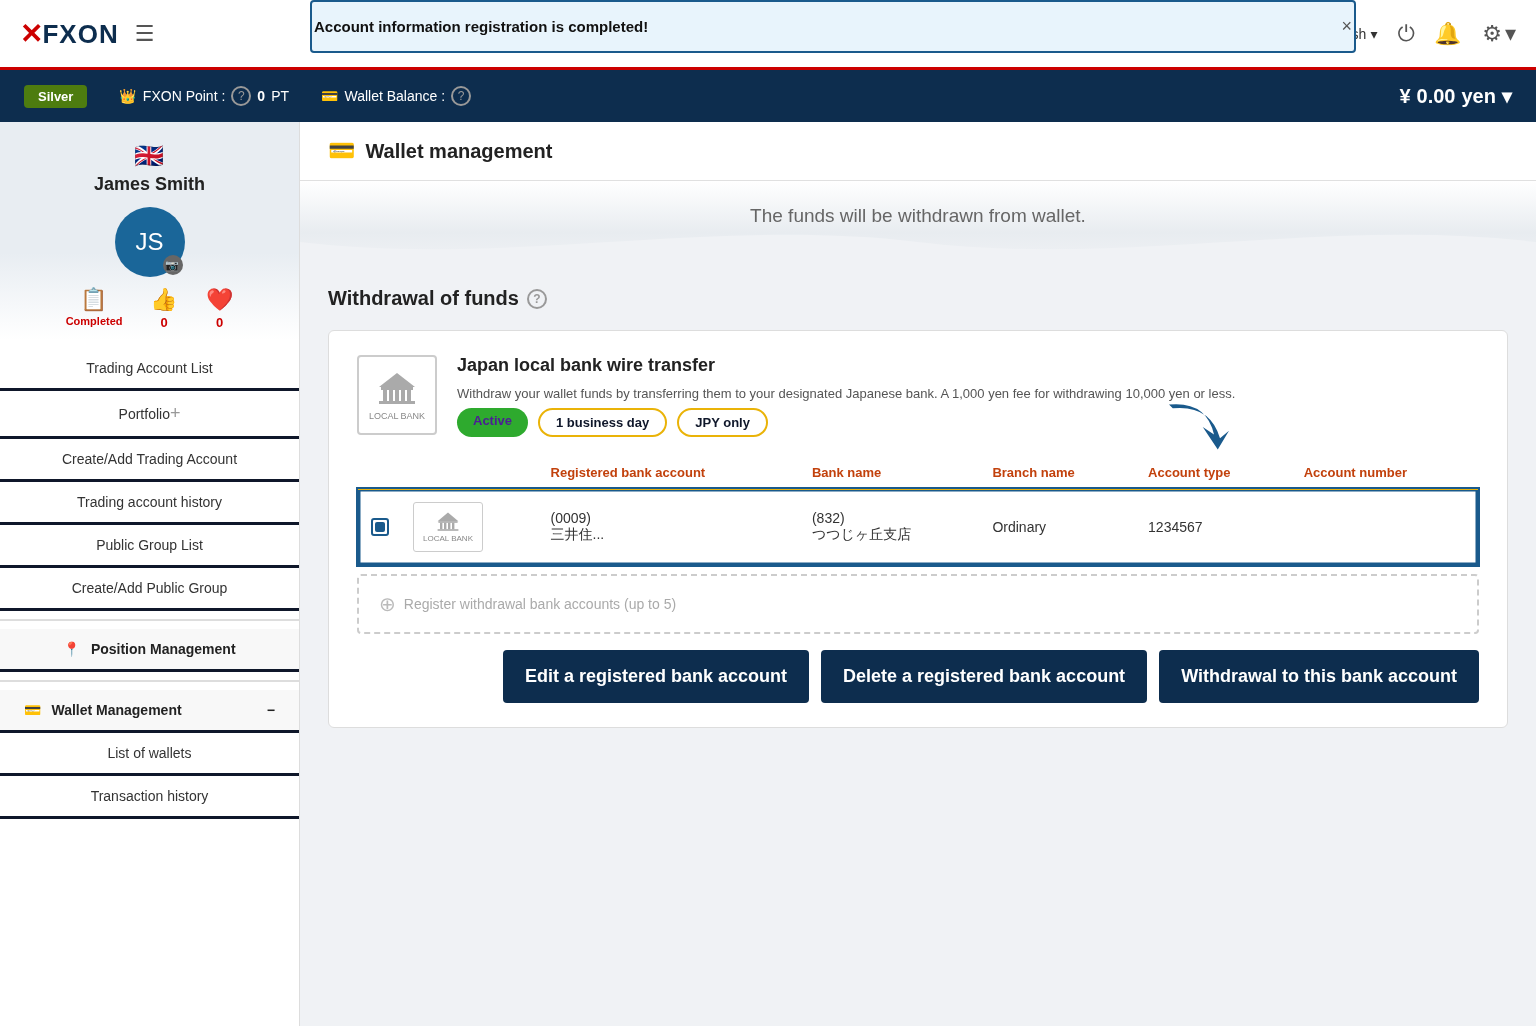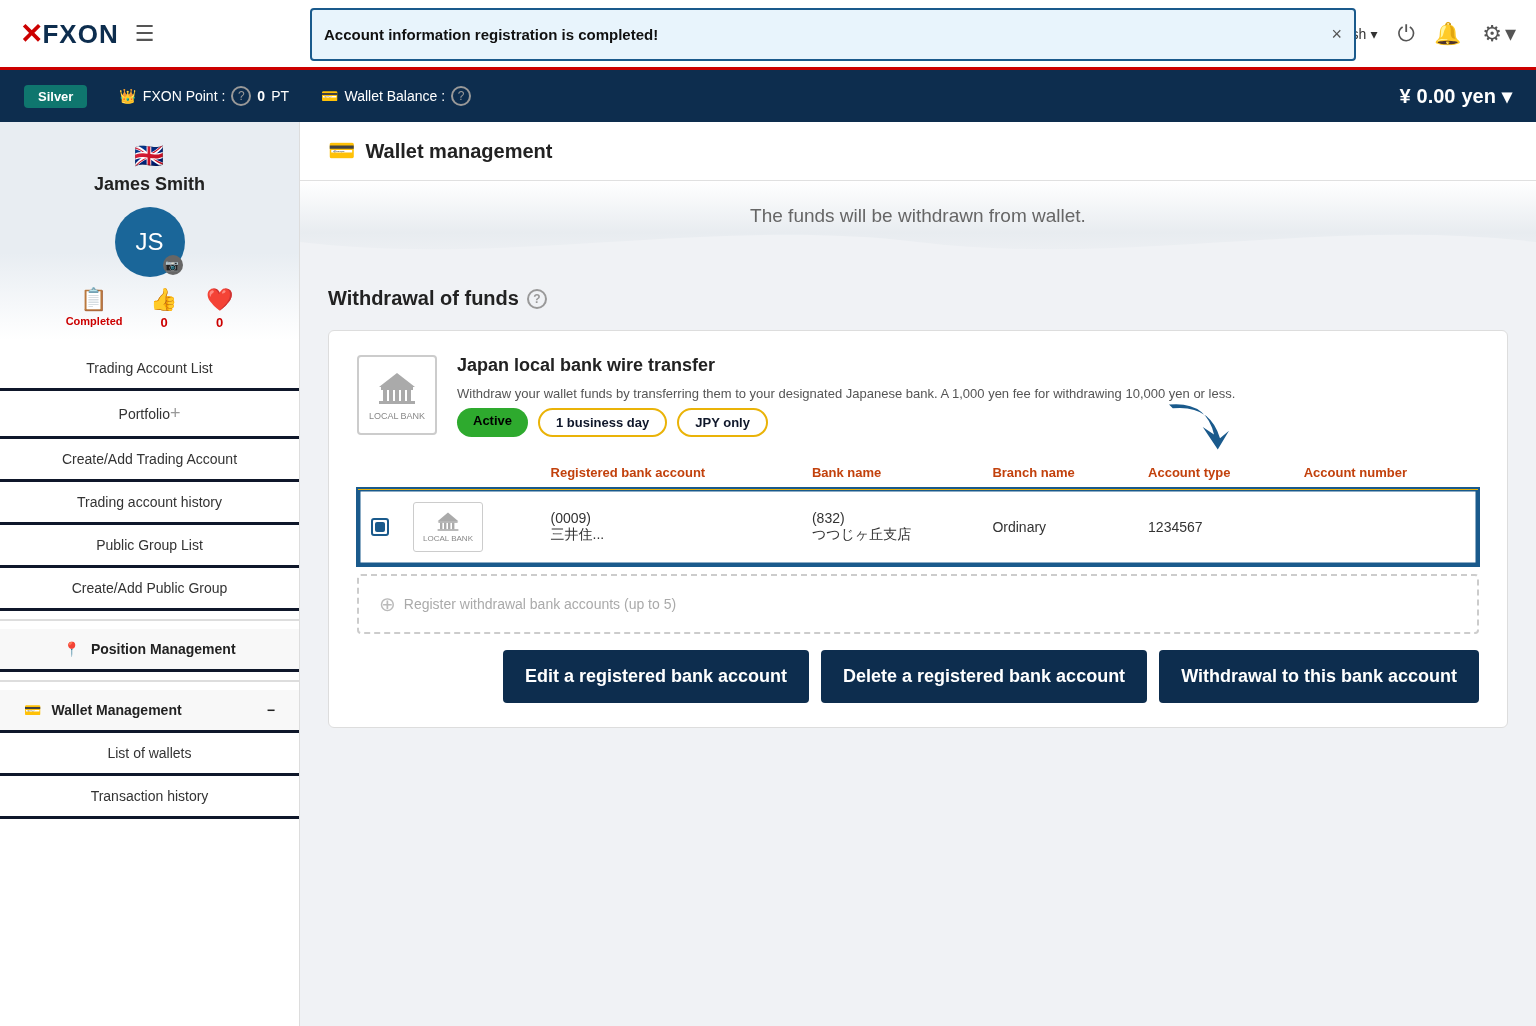--- a/index.html
+++ b/index.html
@@ -58,27 +58,27 @@
       align-items: center;
       gap: 3px;
       cursor: pointer;
       font-size: 22px;
       color: #555;
     }
 
     
     .notification-banner {
       position: absolute;
-      top: 8px;
+      top: 0;
       left: 310px;
       right: 180px;
       background: #e8f4fc;
       border: 2px solid #1a5a8c;
       border-radius: 4px;
-      padding: 14px 12px;
+      padding: 14px 2px;
       display: flex;
       align-items: center;
       justify-content: space-between;
       z-index: 200;
     }
     .notification-banner .msg {
       font-weight: 700;
       font-size: 15px;
       color: #111;
     }
@@ -94,21 +94,21 @@
     .status-bar {
       background: #0d2d4e;
       color: #fff;
       height: 52px;
       display: flex;
       align-items: center;
       padding: 0 24px;
       gap: 32px;
     }
     .silver-badge {
-      background: #0f766e;
+      background: #4d7c0f;
       color: #fff;
       border-radius: 4px;
       padding: 4px 14px;
       font-weight: 700;
       font-size: 13px;
     }
     .status-item {
       display: flex;
       align-items: center;
       gap: 6px;
@@ -333,21 +333,21 @@
       display: flex;
       gap: 10px;
       flex-wrap: wrap;
     }
     .badge {
       border-radius: 20px;
       padding: 5px 16px;
       font-size: 13px;
       font-weight: 600;
     }
-    .badge-green { background: #2eaa2e; color: #000000; }
+    .badge-green { background: #2eaa2e; color: #4c1d95; }
     .badge-outline { border: 2px solid #eab308; color: #0f172a; background: #fff; }
 
     
     .account-table {
       width: 100%;
       border-collapse: collapse;
       margin-top: 20px;
     }
     .account-table th {
       text-align: left;

